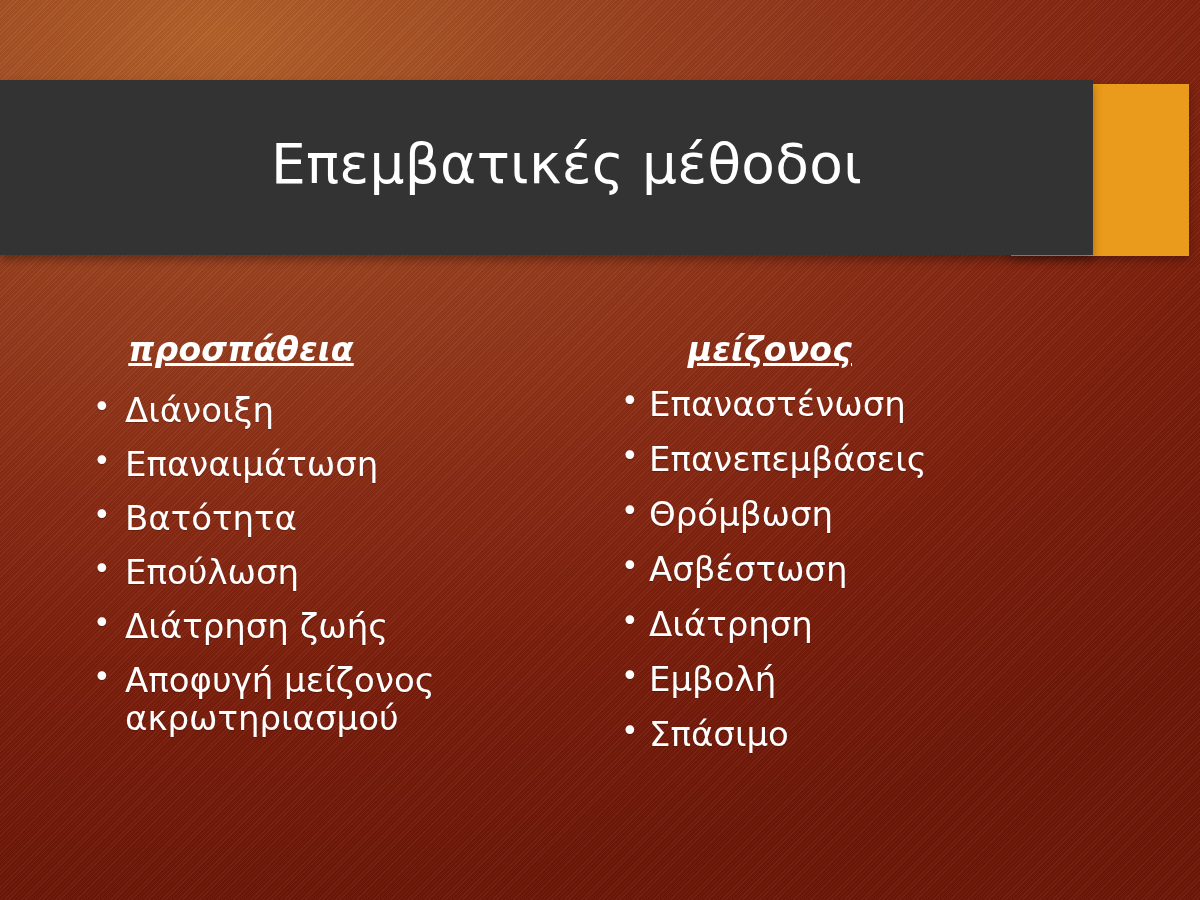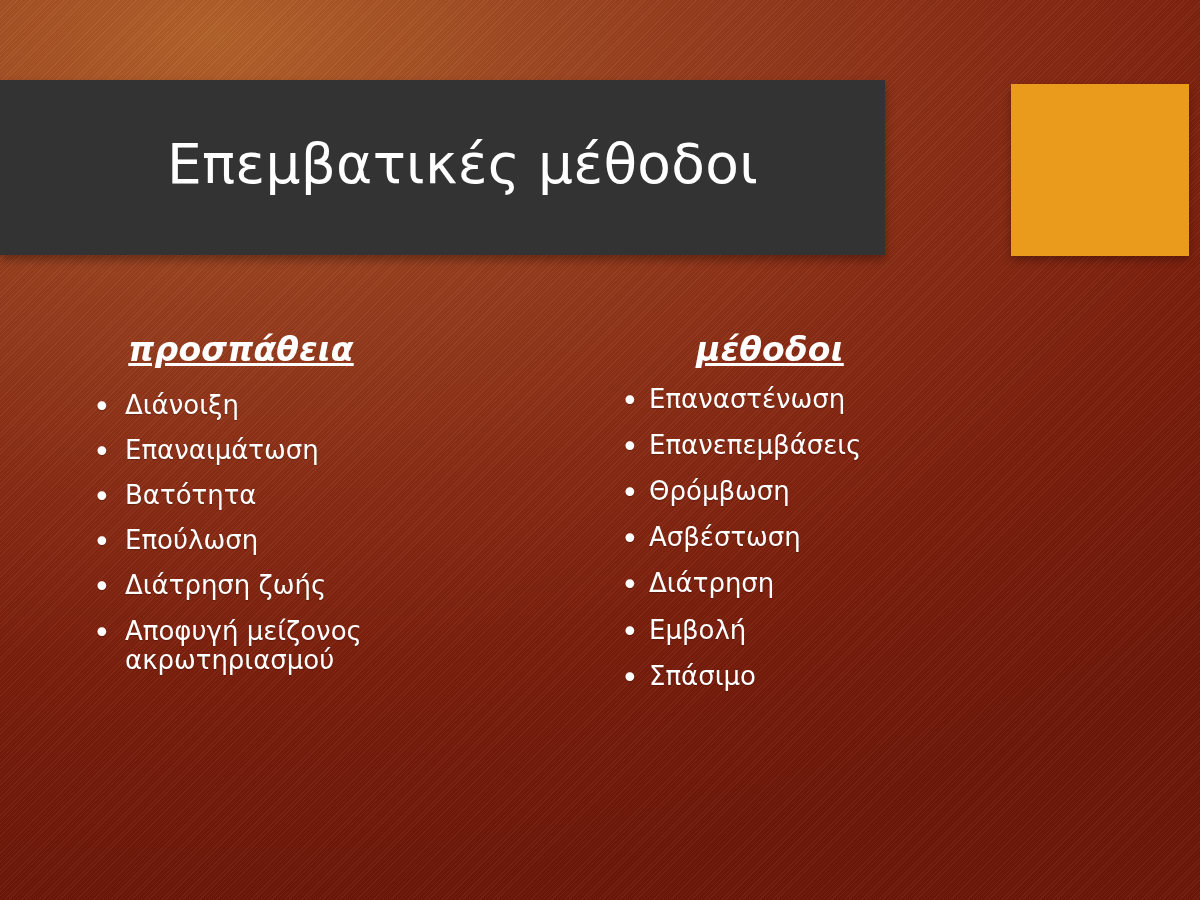--- a/index.html
+++ b/index.html
@@ -22,21 +22,21 @@
         rgba(255,255,255,0.045) 1px,
         rgba(0,0,0,0.045) 1px,
         rgba(0,0,0,0.045) 3px),
       radial-gradient(ellipse 120% 95% at 18% 4%, #b4622a 0%, #9c4320 26%, #8b2d15 52%, #7c1e0c 74%, #6e1708 100%);
       overflow: hidden;
   }
   .title-bar {
     position: absolute;
     left: 0;
     top: 80px;
-    width: 885px;
+    width: 1093px;
     height: 175px;
     background: #333333;
     display: flex;
     align-items: center;
     justify-content: center;
     box-shadow: 0 5px 9px rgba(0,0,0,0.32);
   }
   .title-text {
     color: #ffffff;
     font-size: 55px;
@@ -93,21 +93,21 @@
     margin-bottom: 16px;
   }
   ul.bullets {
     list-style: none;
     margin: 0;
     padding: 0;
   }
   ul.bullets li {
     position: relative;
     color: #ffffff;
-    font-size: 26px;
+    font-size: 34px;
     line-height: 1.12;
     padding-left: 40px;
     margin-bottom: 16px;
     text-shadow: 0 1px 1px rgba(0,0,0,0.25);
   }
   .col-right ul.bullets li {
     margin-bottom: 17px;
     padding-left: 36px;
   }
   ul.bullets li::before {
@@ -145,21 +145,21 @@
         <li>Διάνοιξη</li>
         <li>Επαναιμάτωση</li>
         <li>Βατότητα</li>
         <li>Επούλωση</li>
         <li>Διάτρηση ζωής</li>
         <li>Αποφυγή μείζονος ακρωτηριασμού</li>
       </ul>
     </div>
 
     <div class="col col-right">
-      <div class="col-head">μέθοδοι</div>
+      <div class="col-head">μείζονος</div>
       <ul class="bullets">
         <li>Επαναστένωση</li>
         <li>Επανεπεμβάσεις</li>
         <li>Θρόμβωση</li>
         <li>Ασβέστωση</li>
         <li>Διάτρηση</li>
         <li>Εμβολή</li>
         <li>Σπάσιμο</li>
       </ul>
     </div>

